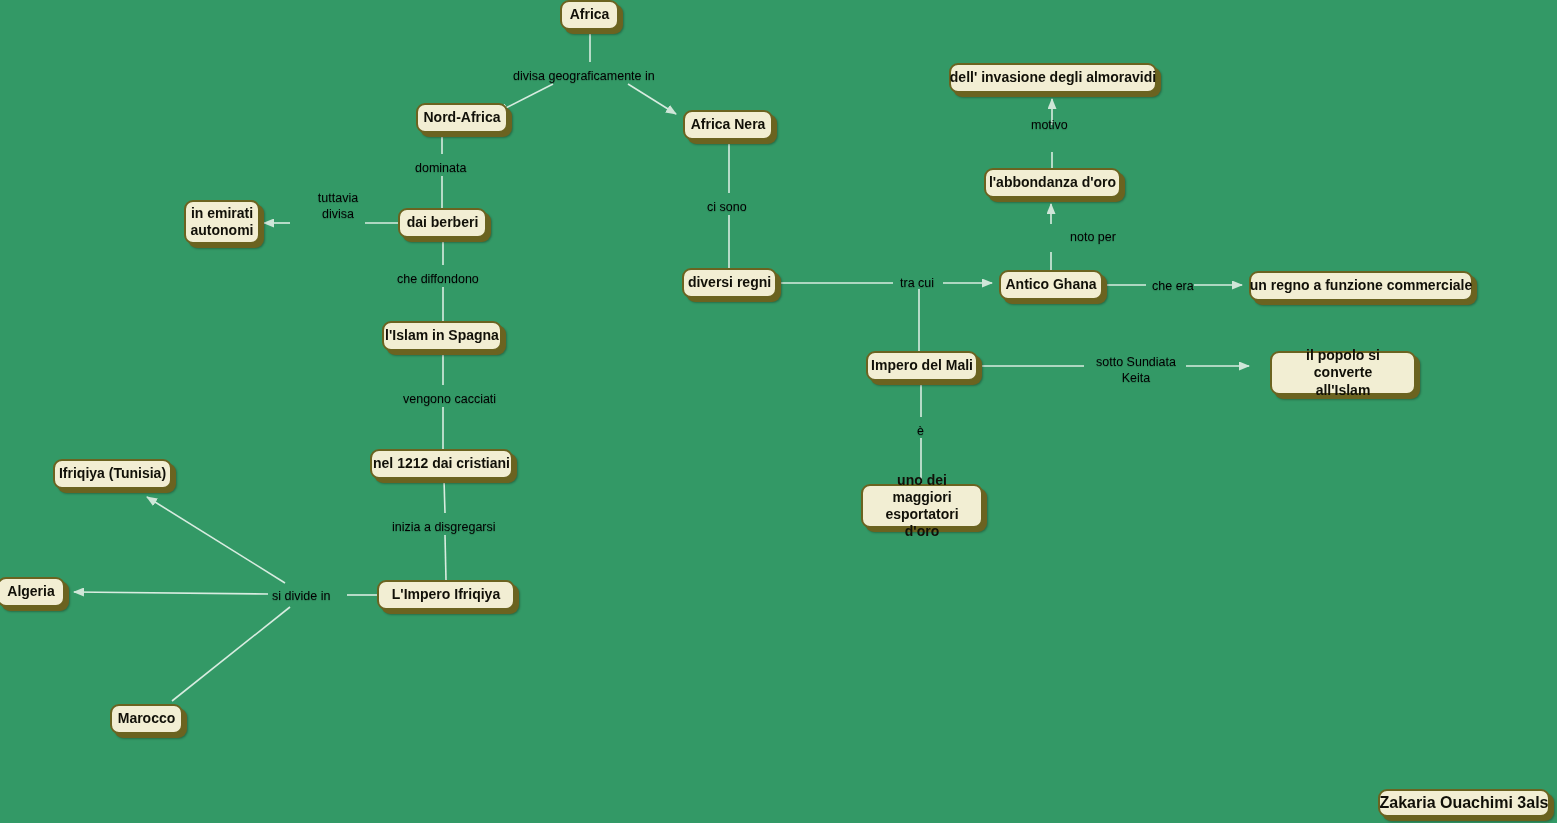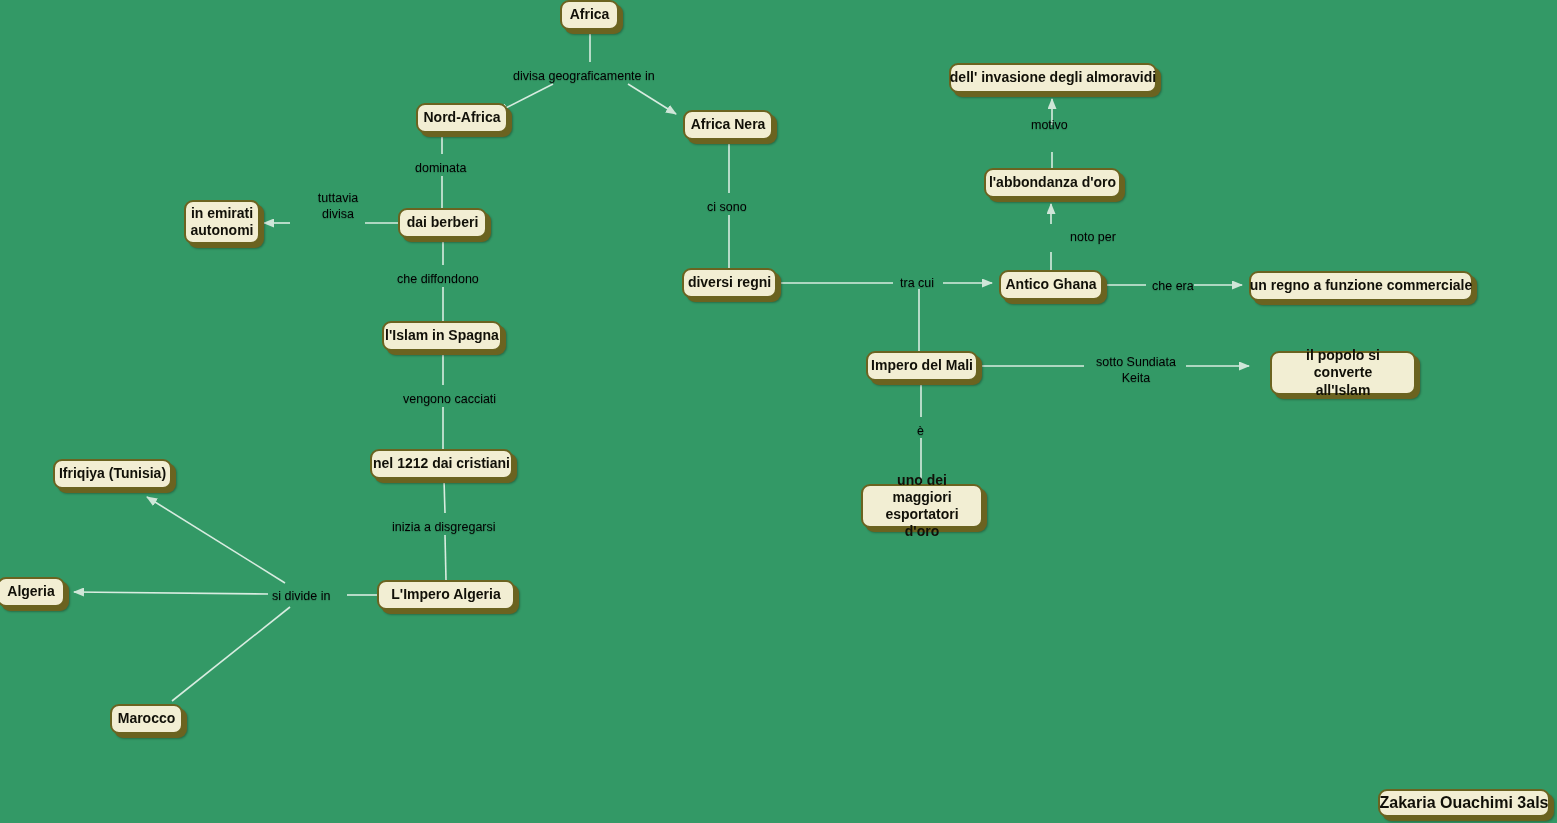--- a/index.html
+++ b/index.html
@@ -137,21 +137,21 @@
   <div class="node" style="left:683px;top:110px;width:90px;height:30px;">Africa Nera</div>
 
   <div class="node" style="left:398px;top:208px;width:89px;height:30px;">dai berberi</div>
 
   <div class="node wrap" style="left:184px;top:200px;width:76px;height:44px;">in emirati<br>autonomi</div>
 
   <div class="node" style="left:382px;top:321px;width:120px;height:30px;">l'Islam in Spagna</div>
 
   <div class="node" style="left:370px;top:449px;width:143px;height:30px;">nel 1212 dai cristiani</div>
 
-  <div class="node" style="left:377px;top:580px;width:138px;height:30px;">L'Impero Algeria</div>
+  <div class="node" style="left:377px;top:580px;width:138px;height:30px;">L'Impero Ifriqiya</div>
 
   <div class="node" style="left:53px;top:459px;width:119px;height:30px;">Ifriqiya (Tunisia)</div>
 
   <div class="node" style="left:-3px;top:577px;width:68px;height:30px;">Algeria</div>
 
   <div class="node" style="left:110px;top:704px;width:73px;height:30px;">Marocco</div>
 
   <div class="node" style="left:682px;top:268px;width:95px;height:30px;">diversi regni</div>
 
   <div class="node" style="left:999px;top:270px;width:104px;height:30px;">Antico Ghana</div>

